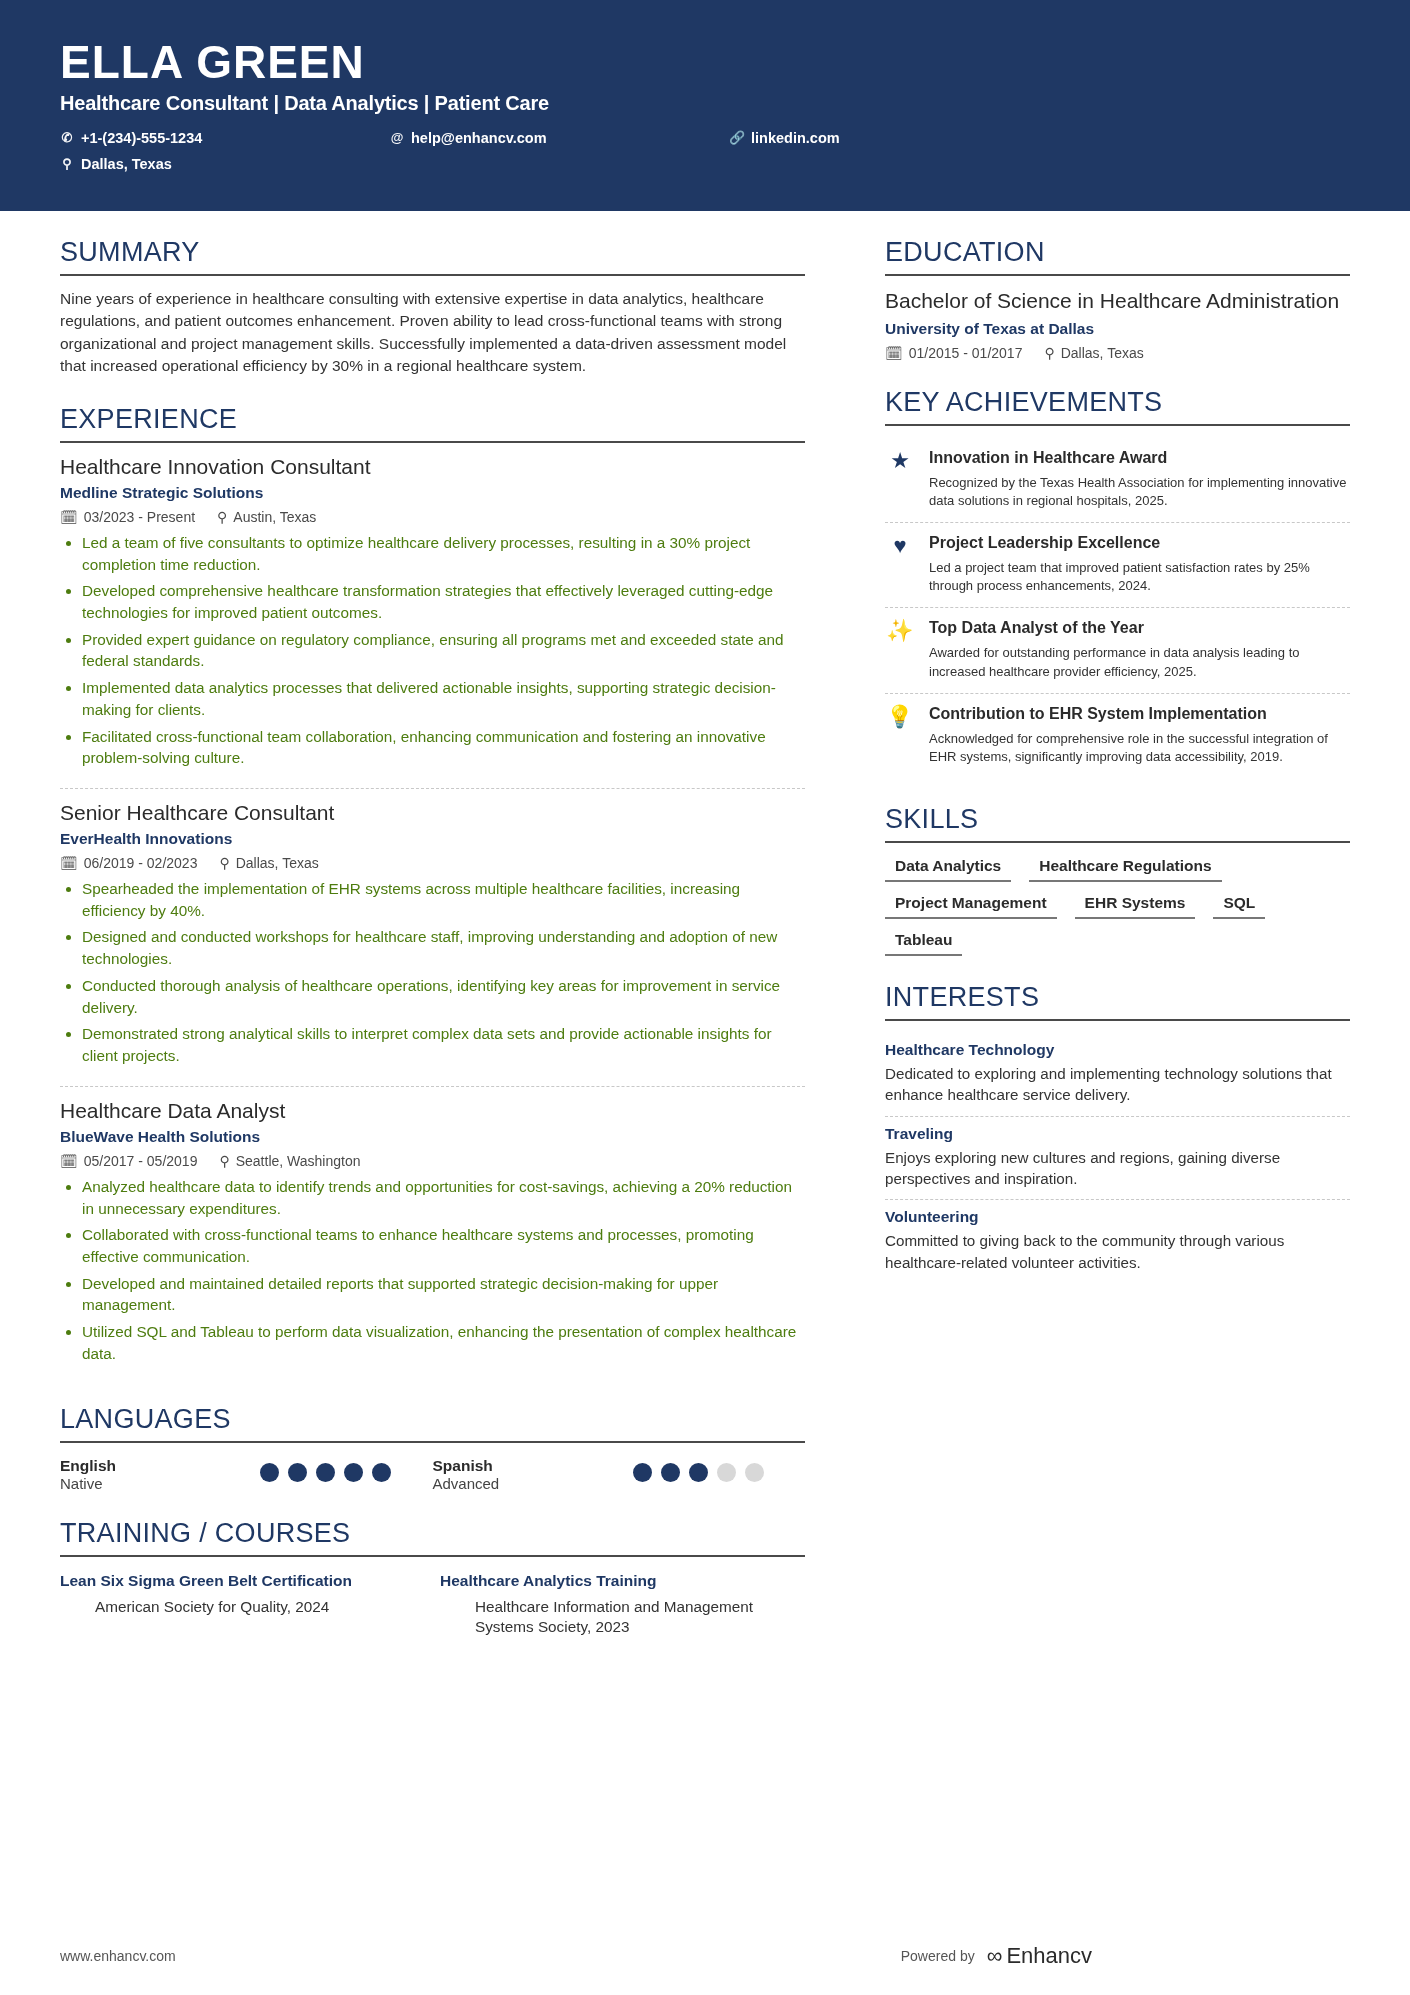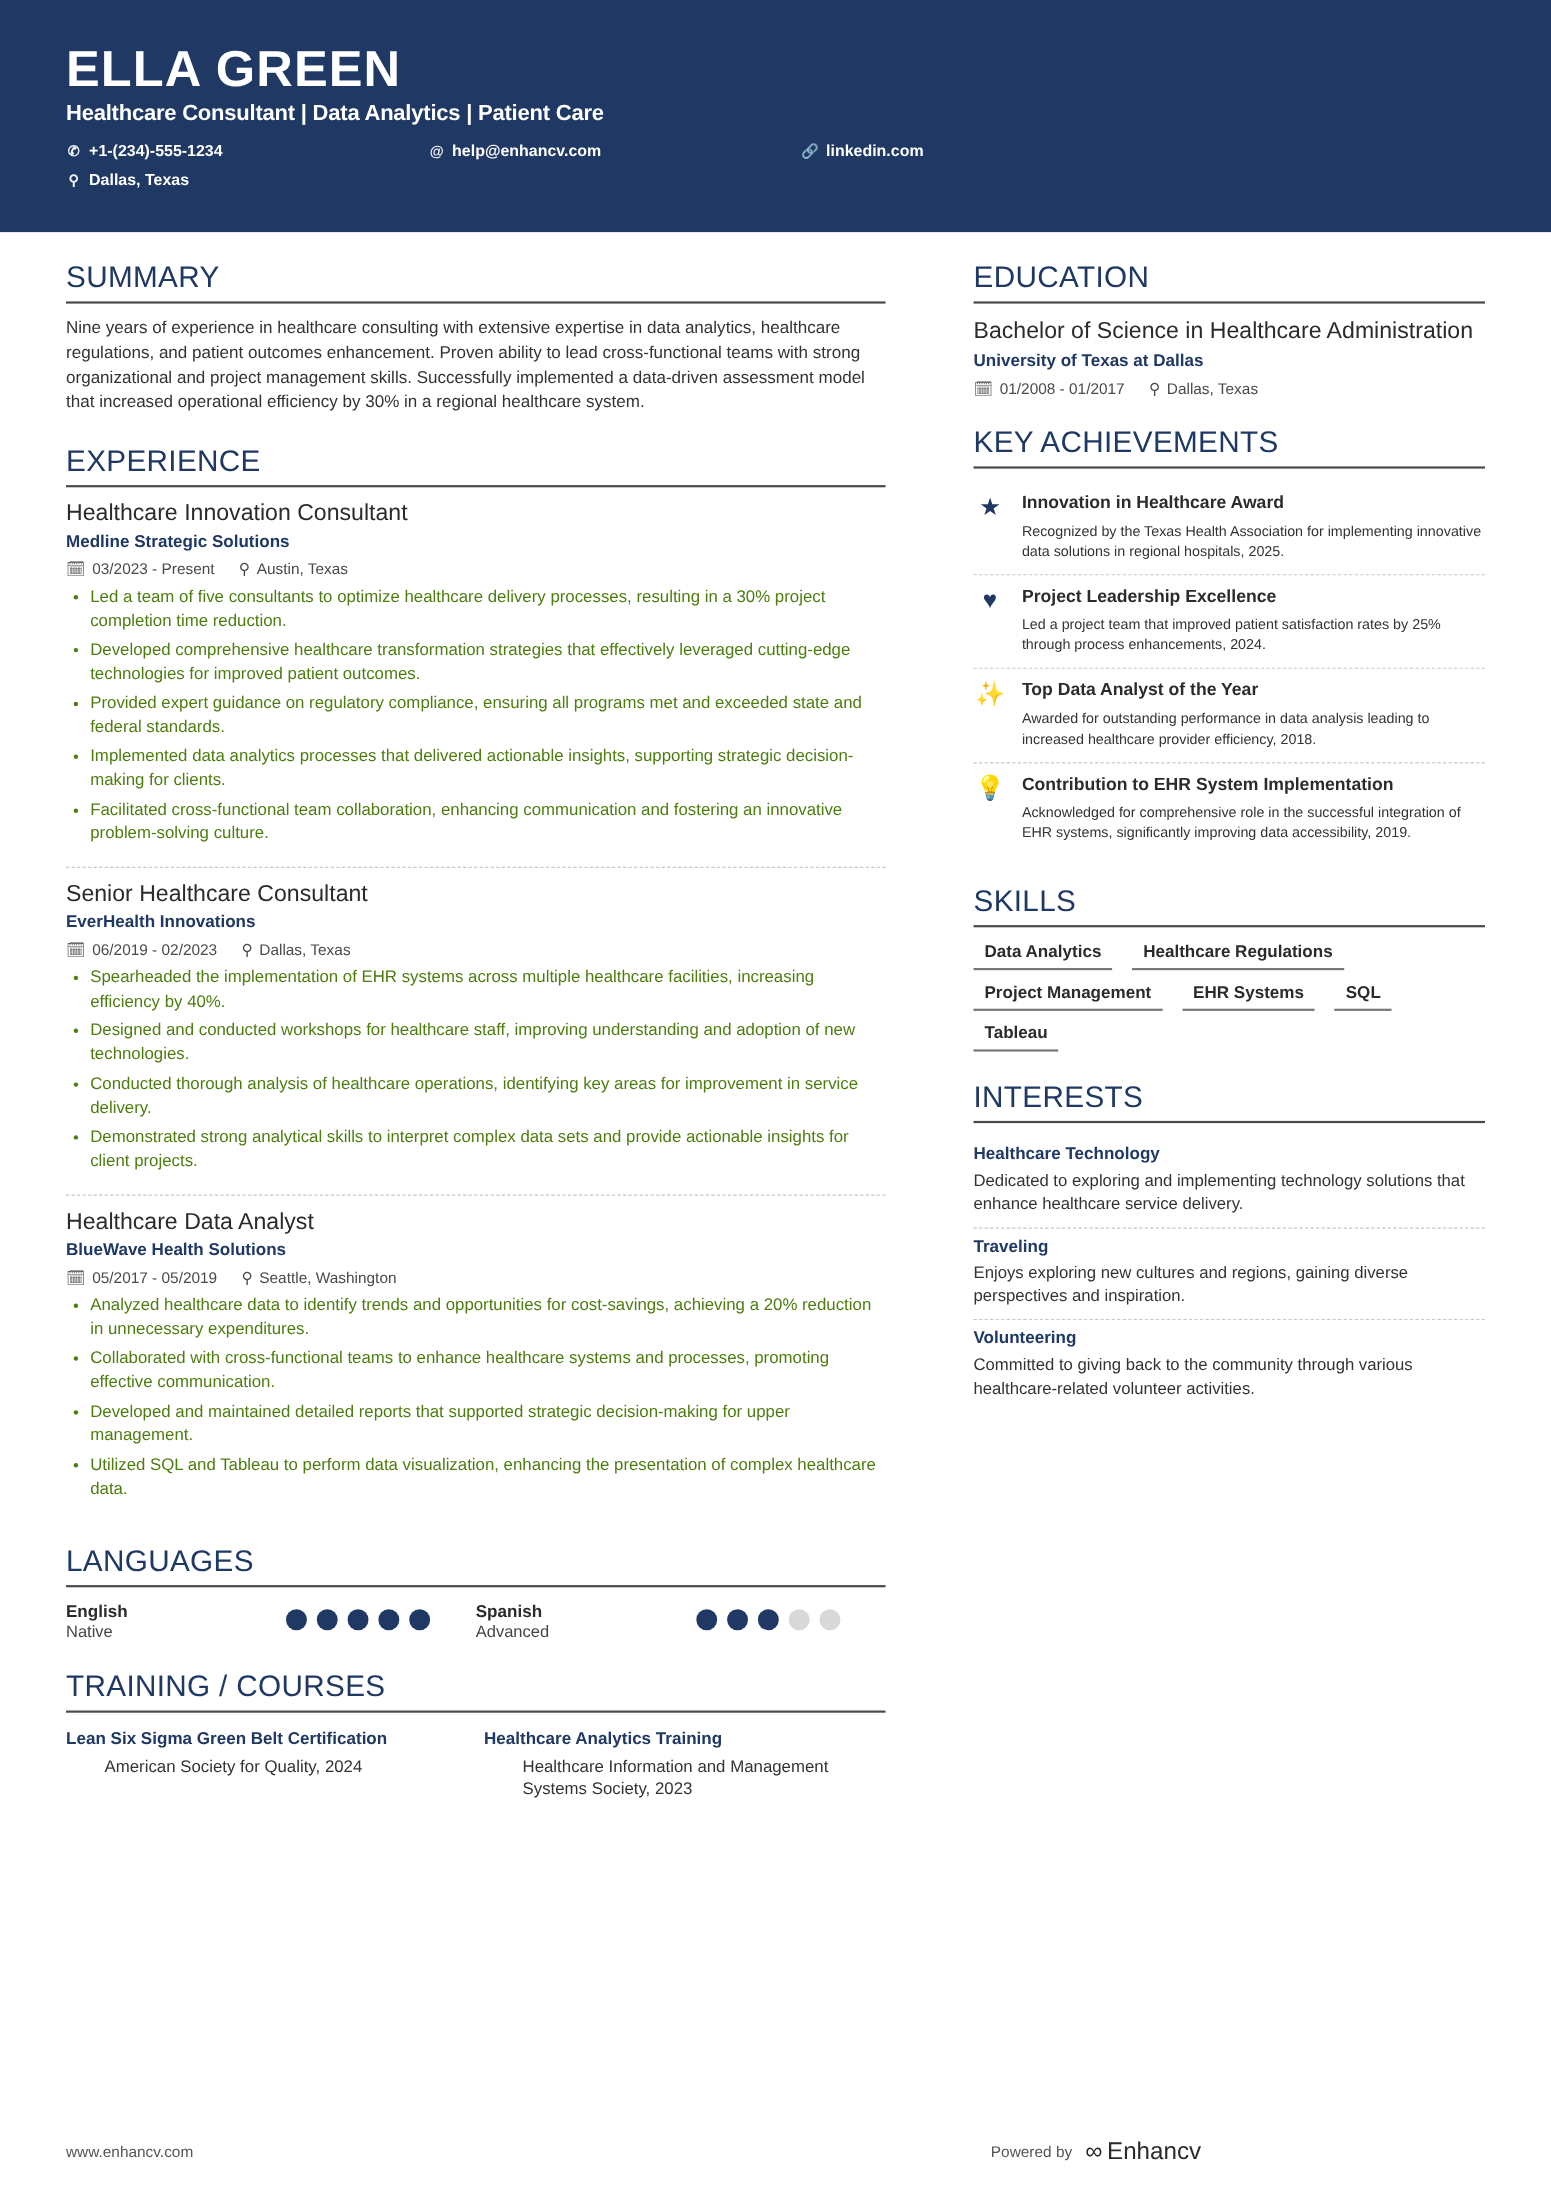--- a/index.html
+++ b/index.html
@@ -357,21 +357,21 @@
     <div class="col-right">
 
       <div class="section">
         <div class="section-title">EDUCATION</div>
         <div class="section-rule"></div>
         <div class="edu-degree">Bachelor of Science in Healthcare Administration</div>
         <div class="edu-school">University of Texas at Dallas</div>
         <div class="job-meta">
           <span class="m">
               <span>🗓</span>
-              <span>01/2008 - 01/2017</span>
+              <span>01/2015 - 01/2017</span>
             </span>
           <span class="m">
               <span>⚲</span>
               <span>Dallas, Texas</span>
             </span>
         </div>
       </div>
 
       <div class="section">
         <div class="section-title">KEY ACHIEVEMENTS</div>
@@ -390,21 +390,21 @@
           <div>
             <div class="ach-title">Project Leadership Excellence</div>
             <div class="ach-desc">Led a project team that improved patient satisfaction rates by 25% through process enhancements, 2024.</div>
           </div>
         </div>
 
         <div class="ach">
           <div class="ach-icon">✨</div>
           <div>
             <div class="ach-title">Top Data Analyst of the Year</div>
-            <div class="ach-desc">Awarded for outstanding performance in data analysis leading to increased healthcare provider efficiency, 2018.</div>
+            <div class="ach-desc">Awarded for outstanding performance in data analysis leading to increased healthcare provider efficiency, 2025.</div>
           </div>
         </div>
 
         <div class="ach">
           <div class="ach-icon">💡</div>
           <div>
             <div class="ach-title">Contribution to EHR System Implementation</div>
             <div class="ach-desc">Acknowledged for comprehensive role in the successful integration of EHR systems, significantly improving data accessibility, 2019.</div>
           </div>
         </div>

